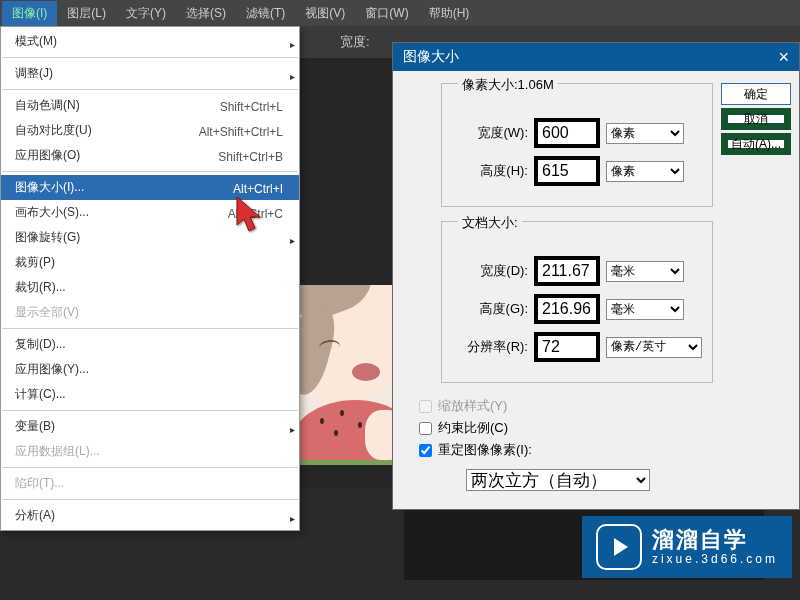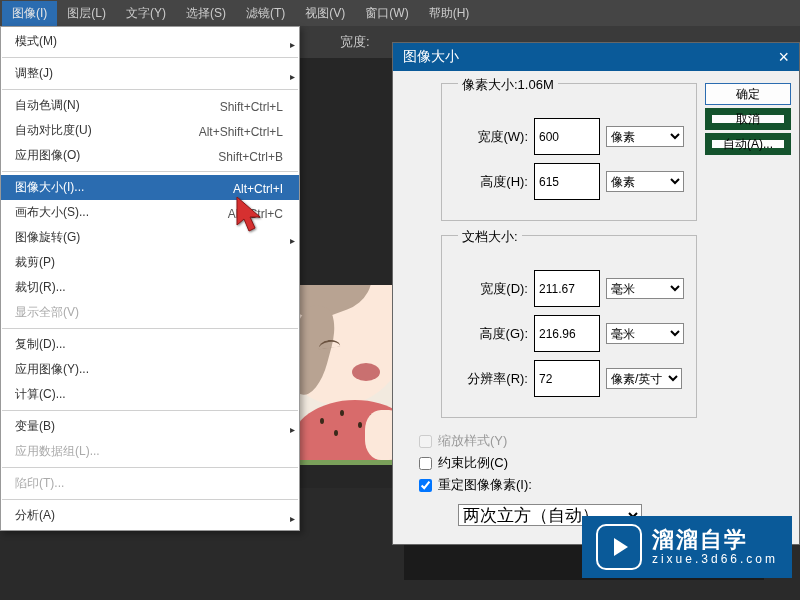--- a/index.html
+++ b/index.html
@@ -1,20 +1,20 @@
 <!DOCTYPE html>
 <html><head>
 <meta charset="utf-8">
 <style>
 * { box-sizing: border-box; margin: 0; padding: 0; }
 body { font-family: "Microsoft YaHei", sans-serif; font-size: 12px; background: #2a2a2a; width: 800px; height: 600px; overflow: hidden; position: relative; }
 
 .menubar { background: #454545; color: #ccc; height: 26px; display: flex; align-items: center; padding: 0 2px; }
 .menubar-item { padding: 4px 10px; cursor: default; }
-.menubar-item.active { background: #2b6cb0; color: #e5e5e5; }
+.menubar-item.active { background: #2b6cb0; color: #86efac; }
 
 .toolbar { background: #3a3a3a; height: 32px; display: flex; align-items: center; color: #ccc; padding-left: 340px; font-size: 13px; }
 .toolbar .field { margin-right: 10px; }
 
 .menu { position: absolute; top: 26px; left: 0; width: 300px; background: #fff; border: 1px solid #999; box-shadow: 3px 3px 6px rgba(0,0,0,.3); z-index: 50; padding: 2px 0; }
 .menu-item { display: flex; justify-content: space-between; align-items: flex-end; padding: 4px 16px 4px 14px; color: #333; position: relative; }
 .menu-item.disabled { color: #aaa; }
 .menu-item.highlight { background: #2b6cb0; color: #fff; }
 .menu-item .sc { color: #555; }
 .menu-item.highlight .sc { color: #fff; }
@@ -32,23 +32,23 @@
 .dialog-left { flex: 1; font-size: 13px; }
 .dialog-right { width: 86px; display: flex; flex-direction: column; gap: 3px; }
 
 .btn { background: #fdfdfd; border: 7px solid #14532d; height: 22px; display: flex; align-items: center; justify-content: center; font-size: 12px; cursor: default; }
 .btn.primary { border: 1.5px solid #2b6cb0; }
 
 .fieldset { border: 1px solid #bbb; padding: 10px 10px 12px 10px; margin-bottom: 14px; margin-left: 38px; }
 .fieldset-legend { background: #f0f0f0; padding: 0 4px; margin-left: 6px; position: relative; top: -18px; display: inline-block; margin-bottom: -12px; }
 .frow { display: flex; align-items: center; margin: 8px 0; gap: 6px; }
 .frow label { width: 76px; text-align: right; }
-.frow input[type=text] { width: 66px; height: 37px; border: 1px solid #000000; padding: 0 4px; font-size: 12px; background: #fff; }
+.frow input[type=text] { width: 66px; height: 30px; border: 4px solid #000000; padding: 0 4px; font-size: 16px; background: #fff; }
 .frow select { width: 78px; height: 21px; border: 1px solid #888; background: #fff; font-size: 12px; }
-.frow.wide select { width: 76px; }
+.frow.wide select { width: 96px; font-family: Liberation Mono, monospace; }
 
 .checkrow { display: flex; align-items: center; gap: 6px; margin: 4px 0 4px 16px; font-size: 13px; }
 .checkrow input { width: 13px; height: 13px; }
 .checkrow.disabled { color: #999; }
 
 .interp { display: flex; justify-content: center; margin-top: 10px; }
 .interp select { width: 184px; height: 22px; border: 1px solid #888; background: #fff; font-size: 17px; }
 
 .canvas-bg { position: absolute; left: 300px; top: 58px; width: 104px; height: 430px; background: #262626; z-index: 5; }
 .artwork { position: absolute; left: 300px; top: 285px; width: 100px; height: 180px; z-index: 10; background: #f2eadf; overflow: hidden; }

